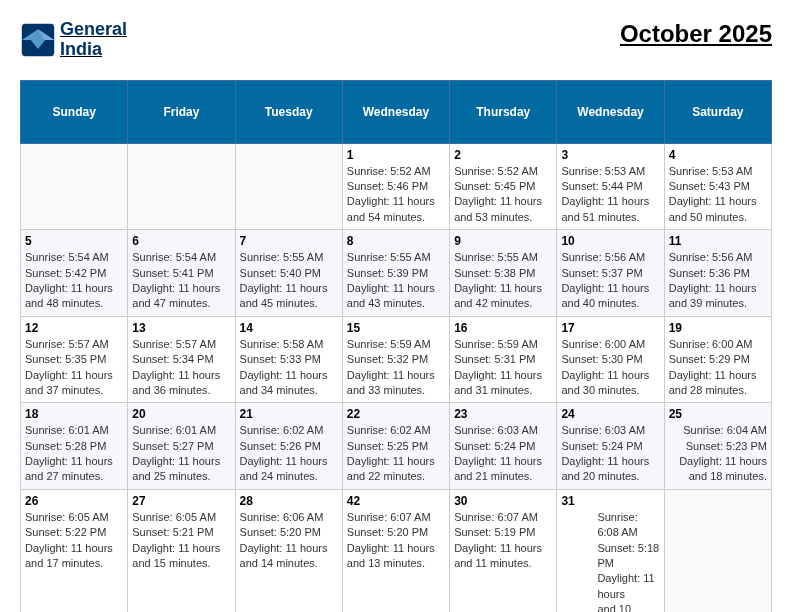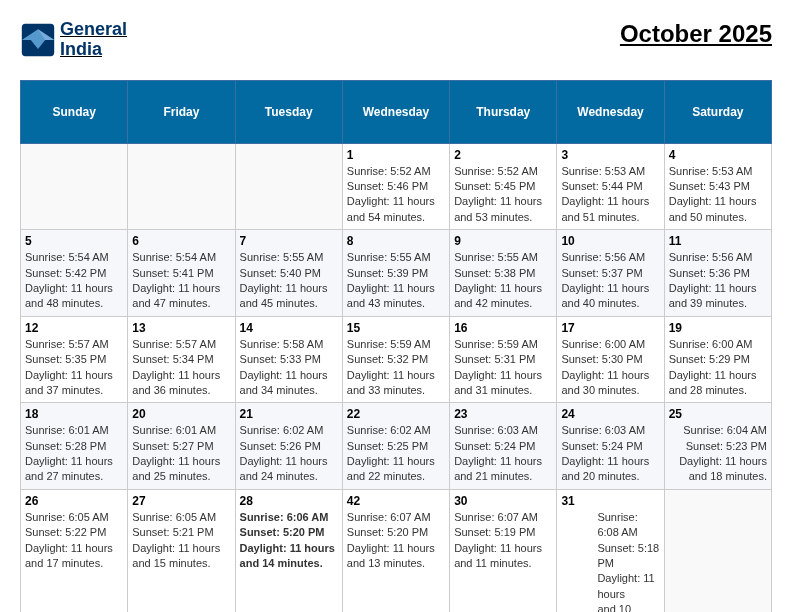--- a/index.html
+++ b/index.html
@@ -316,21 +316,21 @@
         </td>
         <td>
           <span class="day-number">27</span>
           <div class="day-info" style="white-space: pre-line;">Sunrise: 6:05 AM
 Sunset: 5:21 PM
 Daylight: 11 hours
 and 15 minutes.</div>
         </td>
         <td>
           <span class="day-number">28</span>
-          <div class="day-info" style="white-space: pre-line; font-weight: bold;">Sunrise: 6:06 AM
+          <div class="day-info" style="white-space: pre-line;">Sunrise: 6:06 AM
 Sunset: 5:20 PM
 Daylight: 11 hours
 and 14 minutes.</div>
         </td>
         <td>
           <span class="day-number">42</span>
           <div class="day-info" style="white-space: pre-line;">Sunrise: 6:07 AM
 Sunset: 5:20 PM
 Daylight: 11 hours
 and 13 minutes.</div>

